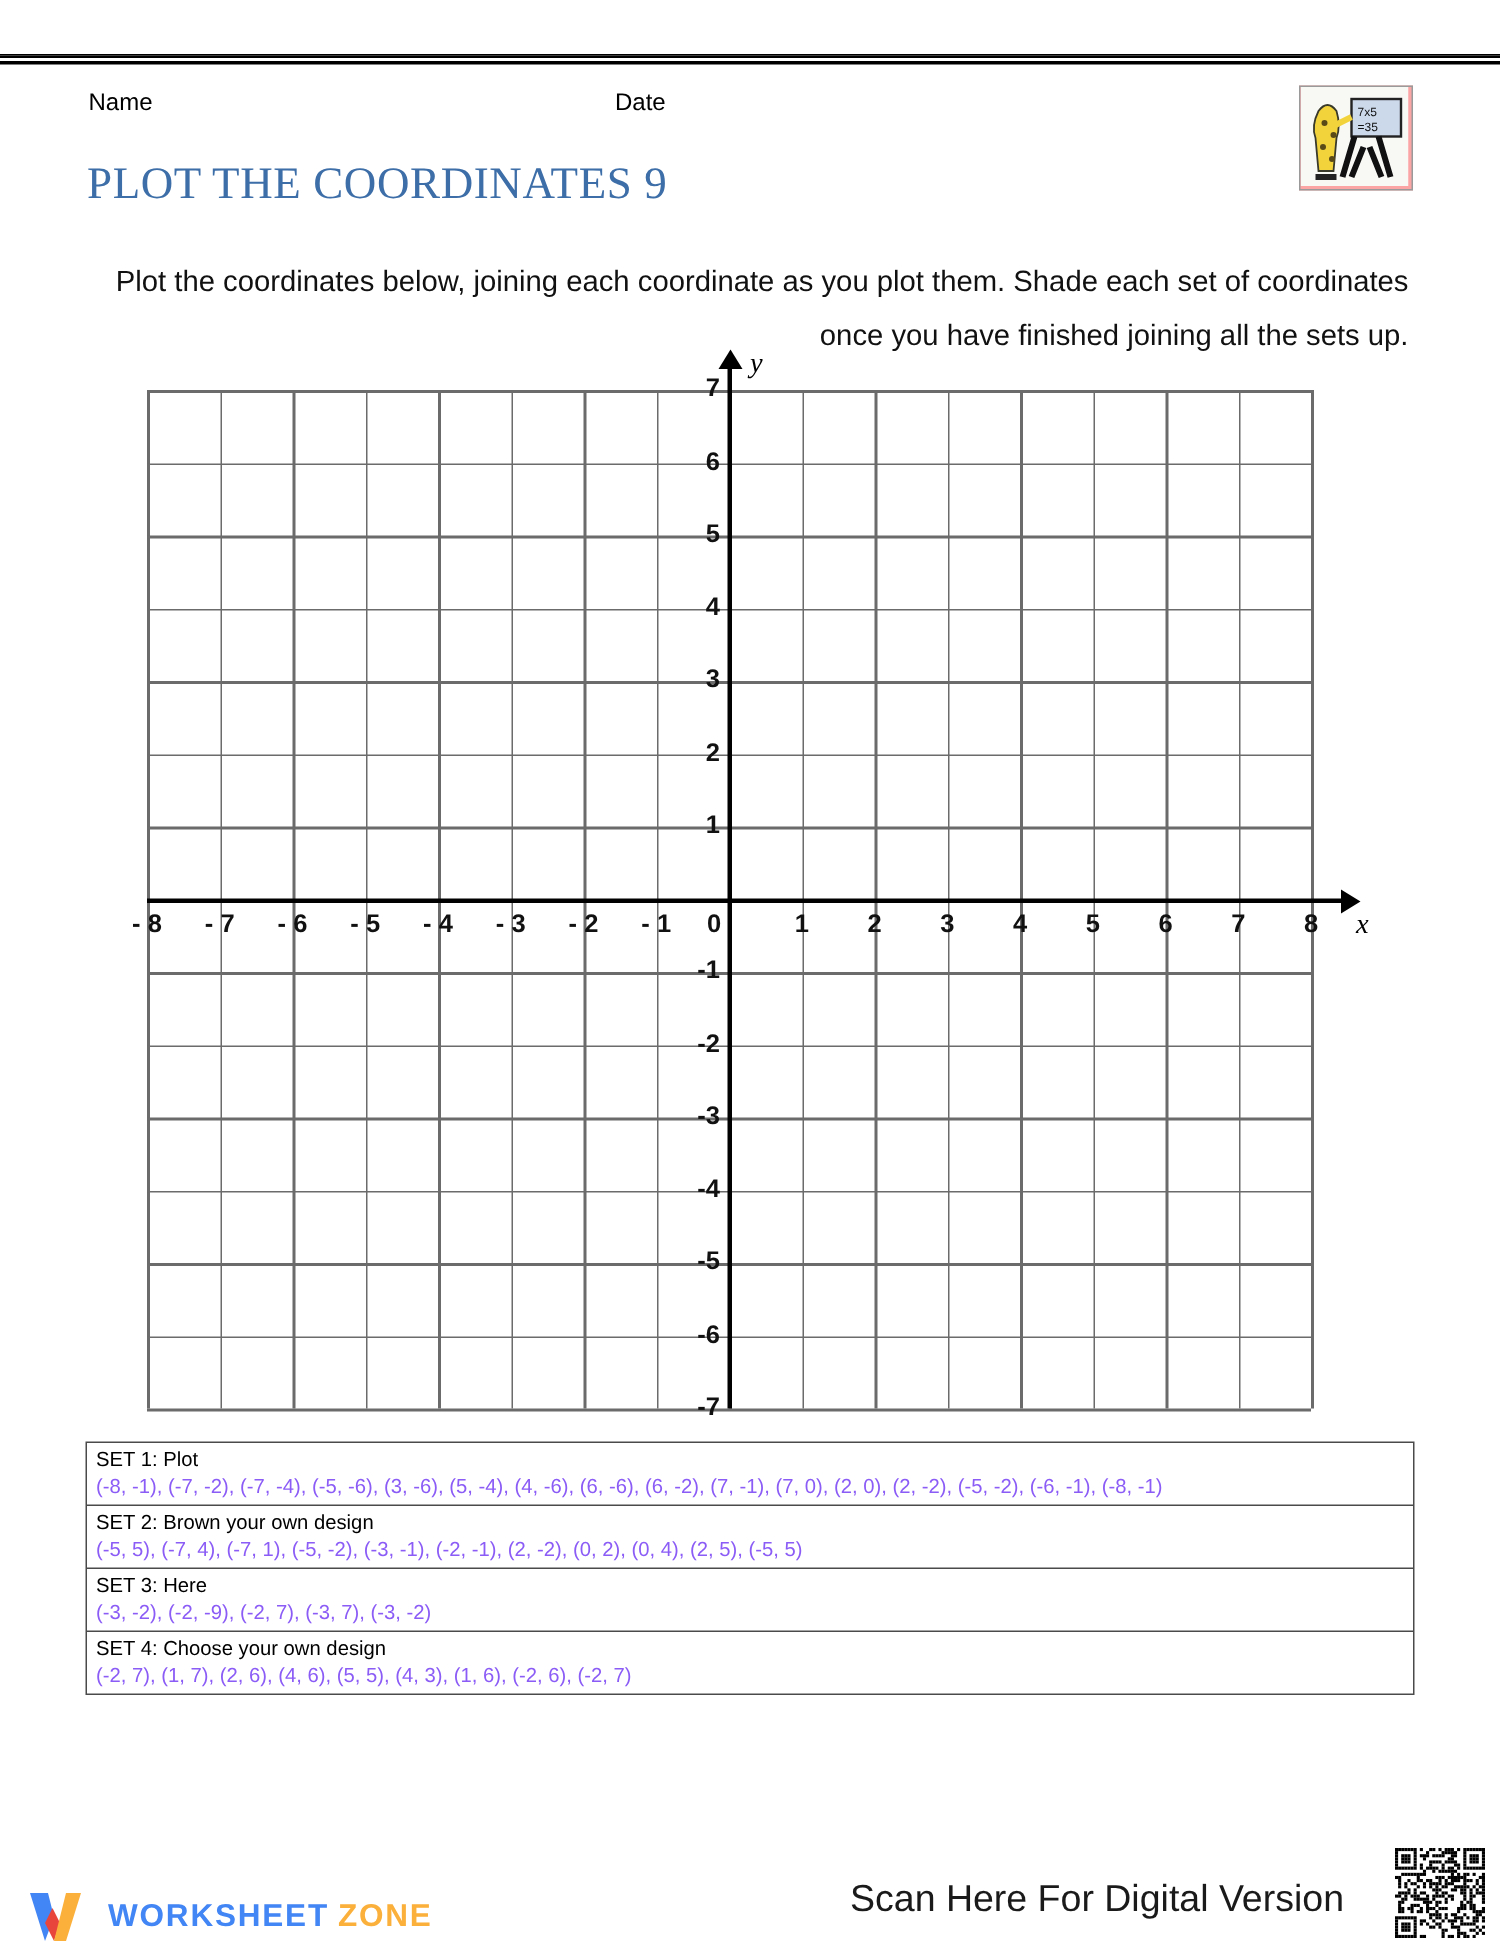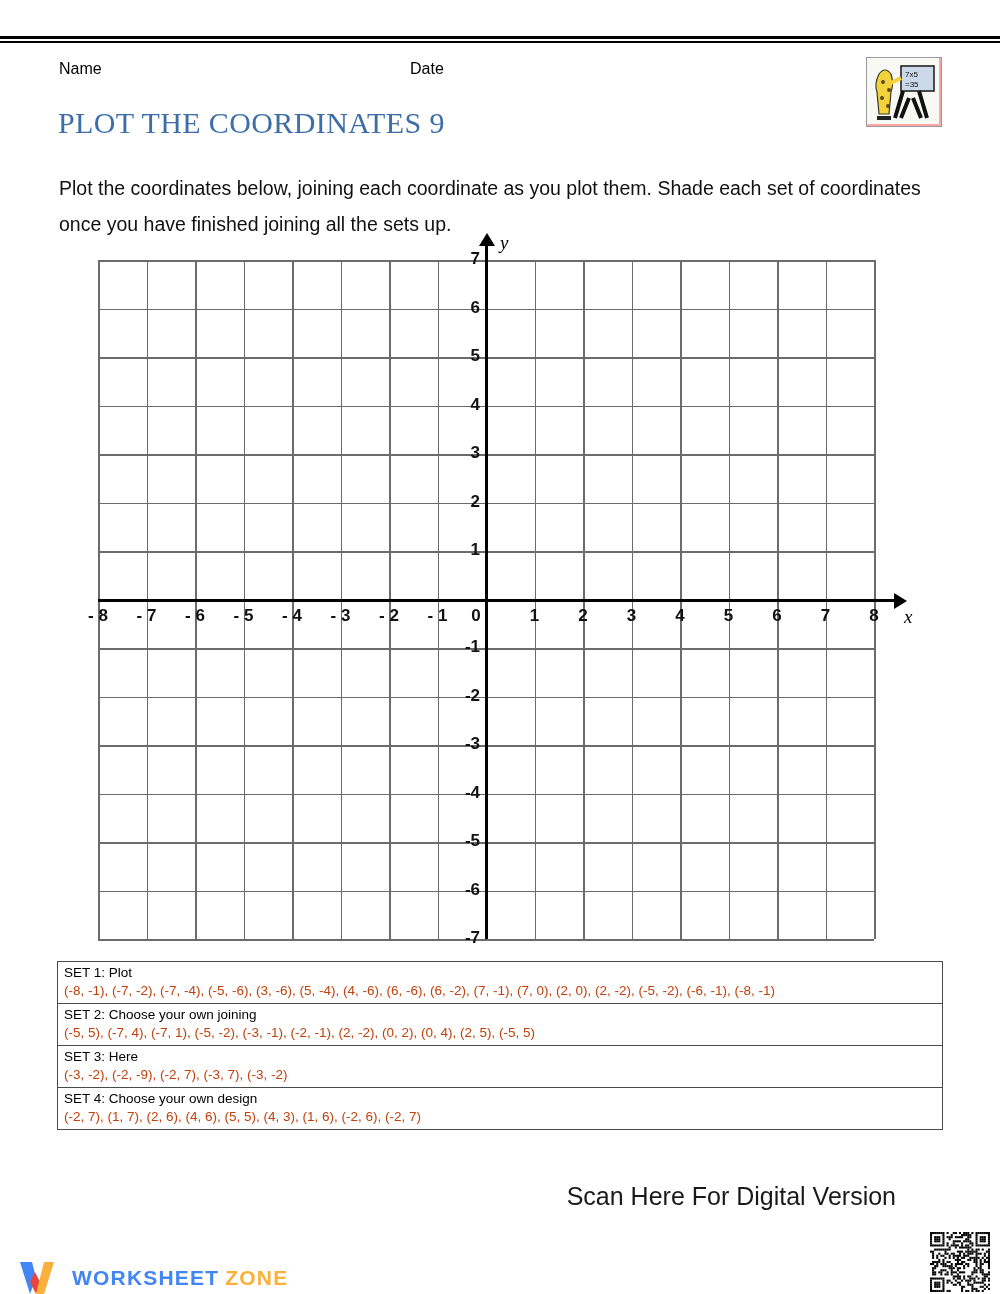--- a/index.html
+++ b/index.html
@@ -11,43 +11,43 @@
     background:#000;border-top:1px solid #000;border-bottom:1px solid #000;
     box-sizing:border-box;background:
       linear-gradient(to bottom,#000 0 2px,#fff 2px 4px,#000 4px 7px);}
   .name-lbl{position:absolute;left:59px;top:60px;font-size:16px;}
   .date-lbl{position:absolute;left:410px;top:60px;font-size:16px;}
   .mascot{position:absolute;left:866px;top:57px;width:74px;height:68px;
     border:1px solid #9a9a9a;background:#fca5a5;overflow:hidden;}
   .title{position:absolute;left:58px;top:106px;font-family:"Liberation Serif",serif;
     font-size:30px;color:#3d6ea8;letter-spacing:.4px;white-space:nowrap;}
   .instr{position:absolute;left:59px;top:170px;width:880px;font-size:19.5px;
-    line-height:36px;color:#111;}
+    line-height:36px;color:#111;text-align:right;}
   
   #graph{position:absolute;left:60px;top:232px;width:880px;height:730px;}
   .gridline{position:absolute;background:#6b6b6b;}
   .axis{position:absolute;background:#000;}
   .tick{position:absolute;font-size:17px;font-weight:bold;color:#111;
     font-family:"Liberation Sans",sans-serif;white-space:nowrap;}
   .axname{position:absolute;font-family:"Liberation Serif",serif;font-style:italic;
     font-size:19px;color:#000;}
   
   .sets{position:absolute;left:57px;top:961px;width:886px;
     border:1px solid #4a4a4a;box-sizing:border-box;background:#fff;}
   .setrow{border-bottom:1px solid #4a4a4a;padding:2px 6px 3px 6px;}
   .setrow:last-child{border-bottom:none;}
   .set-head{font-size:13.5px;line-height:18px;color:#000;}
-  .set-coords{font-size:13.5px;line-height:18px;color:#c2410c;}
+  .set-coords{font-size:13.5px;line-height:18px;color:#8b5cf6;}
   
   .logo{position:absolute;left:18px;top:1258px;display:flex;align-items:center;}
   .logo-txt{font-size:21px;font-weight:bold;letter-spacing:1.2px;
     font-family:"Liberation Sans",sans-serif;}
   .lg-blue{color:#4285f4;}
   .lg-orange{color:#fbb03b;}
-  .scan{position:absolute;right:104px;top:1182px;font-size:25px;color:#1a1a1a;
+  .scan{position:absolute;right:104px;top:1252px;font-size:25px;color:#1a1a1a;
     font-family:"Liberation Sans",sans-serif;white-space:nowrap;}
   .qr{position:absolute;right:10px;top:1232px;width:60px;height:60px;background:#fff;}
 </style>
 </head>
 <body>
 
 <div class="topbar"></div>
 
 <div class="name-lbl">Name</div>
 <div class="date-lbl">Date</div>
@@ -143,21 +143,21 @@
     <div class="axname" style="left: 844px; top: 373.5px;">x</div>
     <div class="axname" style="left: 440px; top: 0px;">y</div>
   </div>
 
 <div class="sets">
   <div class="setrow">
     <div class="set-head">SET 1: Plot</div>
     <div class="set-coords">(-8, -1), (-7, -2), (-7, -4), (-5, -6), (3, -6), (5, -4), (4, -6), (6, -6), (6, -2), (7, -1), (7, 0), (2, 0), (2, -2), (-5, -2), (-6, -1), (-8, -1)</div>
   </div>
   <div class="setrow">
-    <div class="set-head">SET 2: Choose your own joining</div>
+    <div class="set-head">SET 2: Brown your own design</div>
     <div class="set-coords">(-5, 5), (-7, 4), (-7, 1), (-5, -2), (-3, -1), (-2, -1), (2, -2), (0, 2), (0, 4), (2, 5), (-5, 5)</div>
   </div>
   <div class="setrow">
     <div class="set-head">SET 3: Here</div>
     <div class="set-coords">(-3, -2), (-2, -9), (-2, 7), (-3, 7), (-3, -2)</div>
   </div>
   <div class="setrow">
     <div class="set-head">SET 4: Choose your own design</div>
     <div class="set-coords">(-2, 7), (1, 7), (2, 6), (4, 6), (5, 5), (4, 3), (1, 6), (-2, 6), (-2, 7)</div>
   </div>

